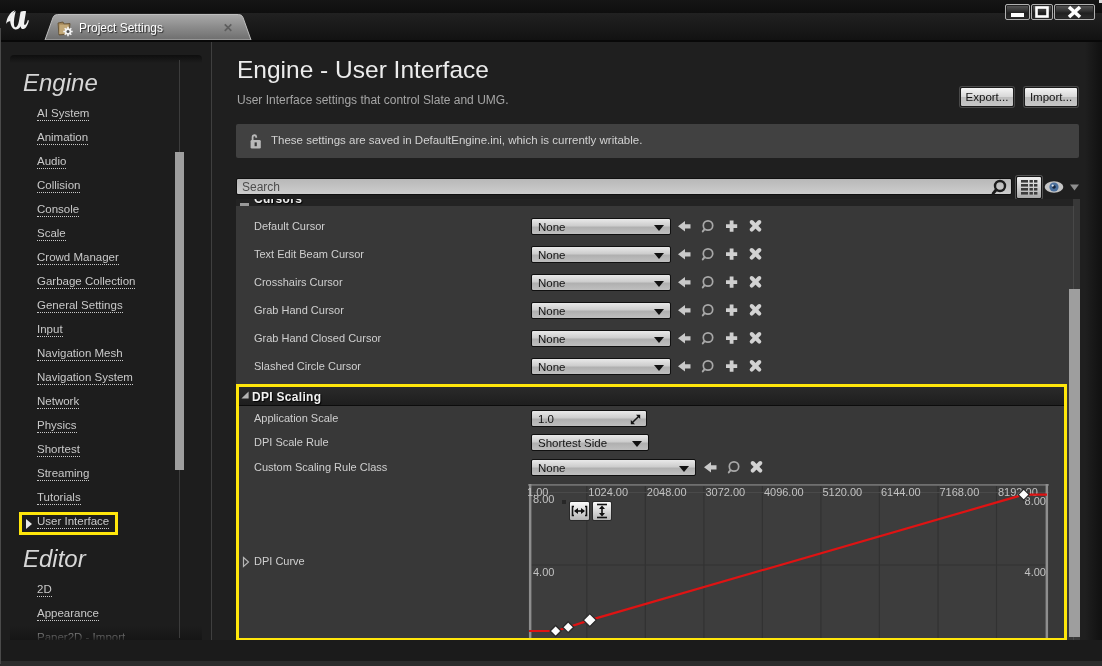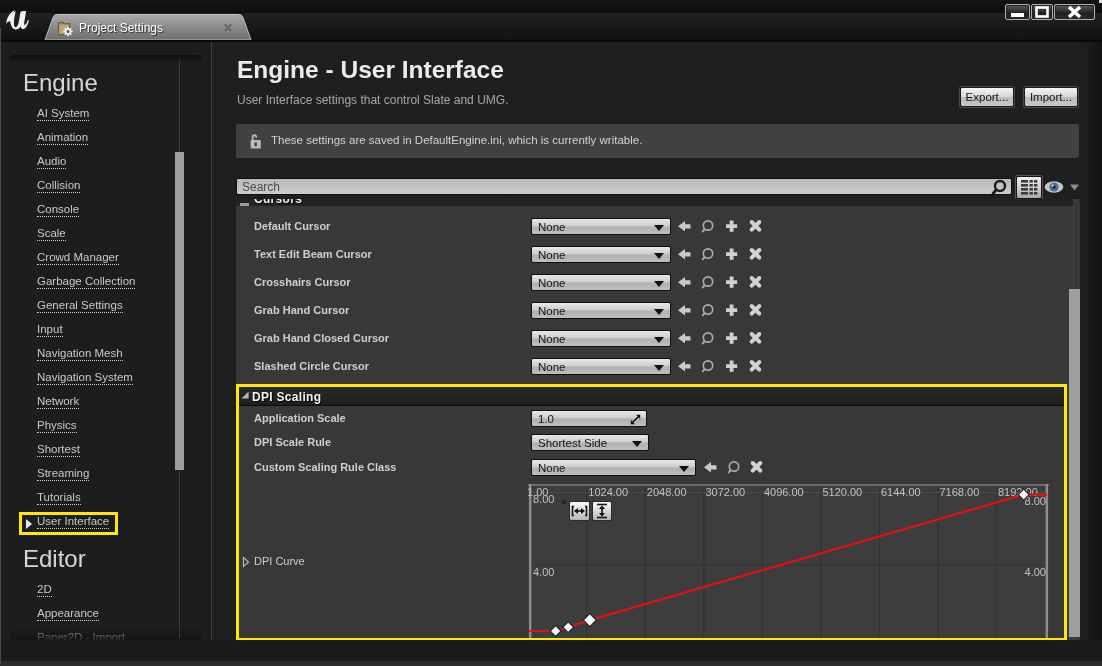--- a/index.html
+++ b/index.html
@@ -14,48 +14,48 @@
 #tabline { position:absolute; left:0; top:40px; width:1102px; height:2px; background:#080808; }
 
 .winbtn { position:absolute; top:4px; height:16px; border:1px solid #b0b0b0; border-radius:2px;
   background:linear-gradient(180deg,#5a5a5a 0%,#333 42%,#1f1f1f 58%,#2d2d2d 100%); box-shadow:inset 0 0 0 1px #222; }
 
 #nav { position:absolute; left:0; top:42px; width:211px; height:613px; background:#1d1d1d; }
 #navshadowtop { position:absolute; left:10px; top:55px; width:192px; height:8px;
   background:linear-gradient(180deg,#0e0e0e,rgba(20,20,20,0)); border-radius:4px 4px 0 0; }
 #navshadowbot { position:absolute; left:10px; top:626px; width:192px; height:16px;
   background:linear-gradient(0deg,#151515,rgba(21,21,21,0)); }
-.navhead { position:absolute; left:23px; color:#d6d6d6; font-size:24px; line-height:1; }
+.navhead { position:absolute; left:23px; color:#d6d6d6; font-size:24px; line-height:1;font-style:italic; }
 .navitem { position:absolute; left:37px; height:18px; line-height:15px; font-size:11.5px; color:#c9c9c9; white-space:nowrap; }
 .navitem span { border-bottom:1px dotted #c9c9c9; padding-bottom:1px; }
 #navsbtrack { position:absolute; left:179px; top:60px; width:1px; height:578px; background:#3c3c3c; }
 #navsbthumb { position:absolute; left:175px; top:152px; width:9px; height:318px; background:#9e9e9e; }
 #uibox { position:absolute; left:19px; top:512px; width:99px; height:23px; border:3px solid #ffe60b; }
 #uitri { position:absolute; left:26px; top:519px; width:0; height:0;
   border-left:6px solid #e8e8e8; border-top:5px solid transparent; border-bottom:5px solid transparent; }
 #divider { position:absolute; left:211px; top:42px; width:1px; height:613px; background:#3f3f3f; }
-h1 { position:absolute; left:237px; top:58px; font-size:24.5px; font-weight:bold; color:#ececec; line-height:1; }
+h1 { position:absolute; left:237px; top:58px; font-size:24.5px; font-weight:normal; color:#ececec; line-height:1; }
 #subtitle { position:absolute; left:237px; top:94px; font-size:12px; color:#a6a6a6; line-height:1; }
 .topbtn { position:absolute; top:87px; height:20px; border:1px solid #1a1a1a; border-radius:2px;
   background:linear-gradient(180deg,#f4f4f4 0%,#d8d8d8 48%,#bdbdbd 52%,#c6c6c6 100%);
   font-size:11.5px; color:#111; text-align:center; line-height:19px;
   box-shadow:0 0 0 1px #4a4a4a; }
 #infobar { position:absolute; left:236px; top:124px; width:843px; height:34px; background:#414141; border-radius:2px; }
 #infotext { position:absolute; left:271px; top:135px; font-size:11.5px; color:#d2d2d2; line-height:1; }
 #search { position:absolute; left:236px; top:178px; width:776px; height:17px;
   background:linear-gradient(180deg,#b8b8b8,#cdcdcd); border:1px solid #101010; border-radius:2px; }
 #searchtext { position:absolute; left:242px; top:181px; font-size:12px; color:#4d4d4d; line-height:1; }
 #gridbtn { position:absolute; left:1016px; top:176px; width:26px; height:23px; border:1px solid #151515; border-radius:2px;
   background:linear-gradient(180deg,#f0f0f0 0%,#cfcfcf 50%,#a8a8a8 100%); box-shadow:0 0 0 1px #555; }
 
 #panel { position:absolute; left:236px; top:199px; width:844px; height:441px; background:#383838; }
 #cursorshdr { position:absolute; left:236px; top:199px; width:837px; height:7px; background:#232323; overflow:hidden; }
 #cursorshdr .t { position:absolute; left:18px; top:-7px; font-size:12px; font-weight:bold; color:#ededed; letter-spacing:0.3px; text-shadow:1px 1px 1px #000; }
 #cursorshdr .e { position:absolute; left:4px; top:4px; width:9px; height:3px; background:#9a9a9a; }
-.rowlabel { position:absolute; left:254px; height:16px; line-height:16px; font-size:11px; color:#cfcfcf; white-space:nowrap;font-weight:bold; }
+.rowlabel { position:absolute; left:254px; height:16px; line-height:16px; font-size:11px; color:#cfcfcf; white-space:nowrap; }
 .combo { position:absolute; left:531px; height:17px; border:1px solid #101010; border-radius:2px;
   background:linear-gradient(180deg,#e9e9e9 0%,#cdcdcd 45%,#b0b0b0 55%,#bfbfbf 100%);
   font-size:11.5px; color:#141414; line-height:16px; padding-left:6px; white-space:nowrap; }
 .combo .arr { position:absolute; right:6px; top:6px; width:0; height:0;
   border-left:5px solid transparent; border-right:5px solid transparent; border-top:6px solid #111; }
 
 #dpibox { position:absolute; left:236px; top:384px; width:831px; height:257px; border:3px solid #ffe60b; }
 #dpihdr { position:absolute; left:239px; top:387px; width:825px; height:19px;
   background:linear-gradient(180deg,#2a2a2a,#1e1e1e); border-bottom:1px solid #0c0c0c; }
 #dpihdr .t { position:absolute; left:13px; top:2.5px; font-size:12px; font-weight:bold; color:#f2f2f2; letter-spacing:0.3px; text-shadow:1px 1px 1px #000; }

